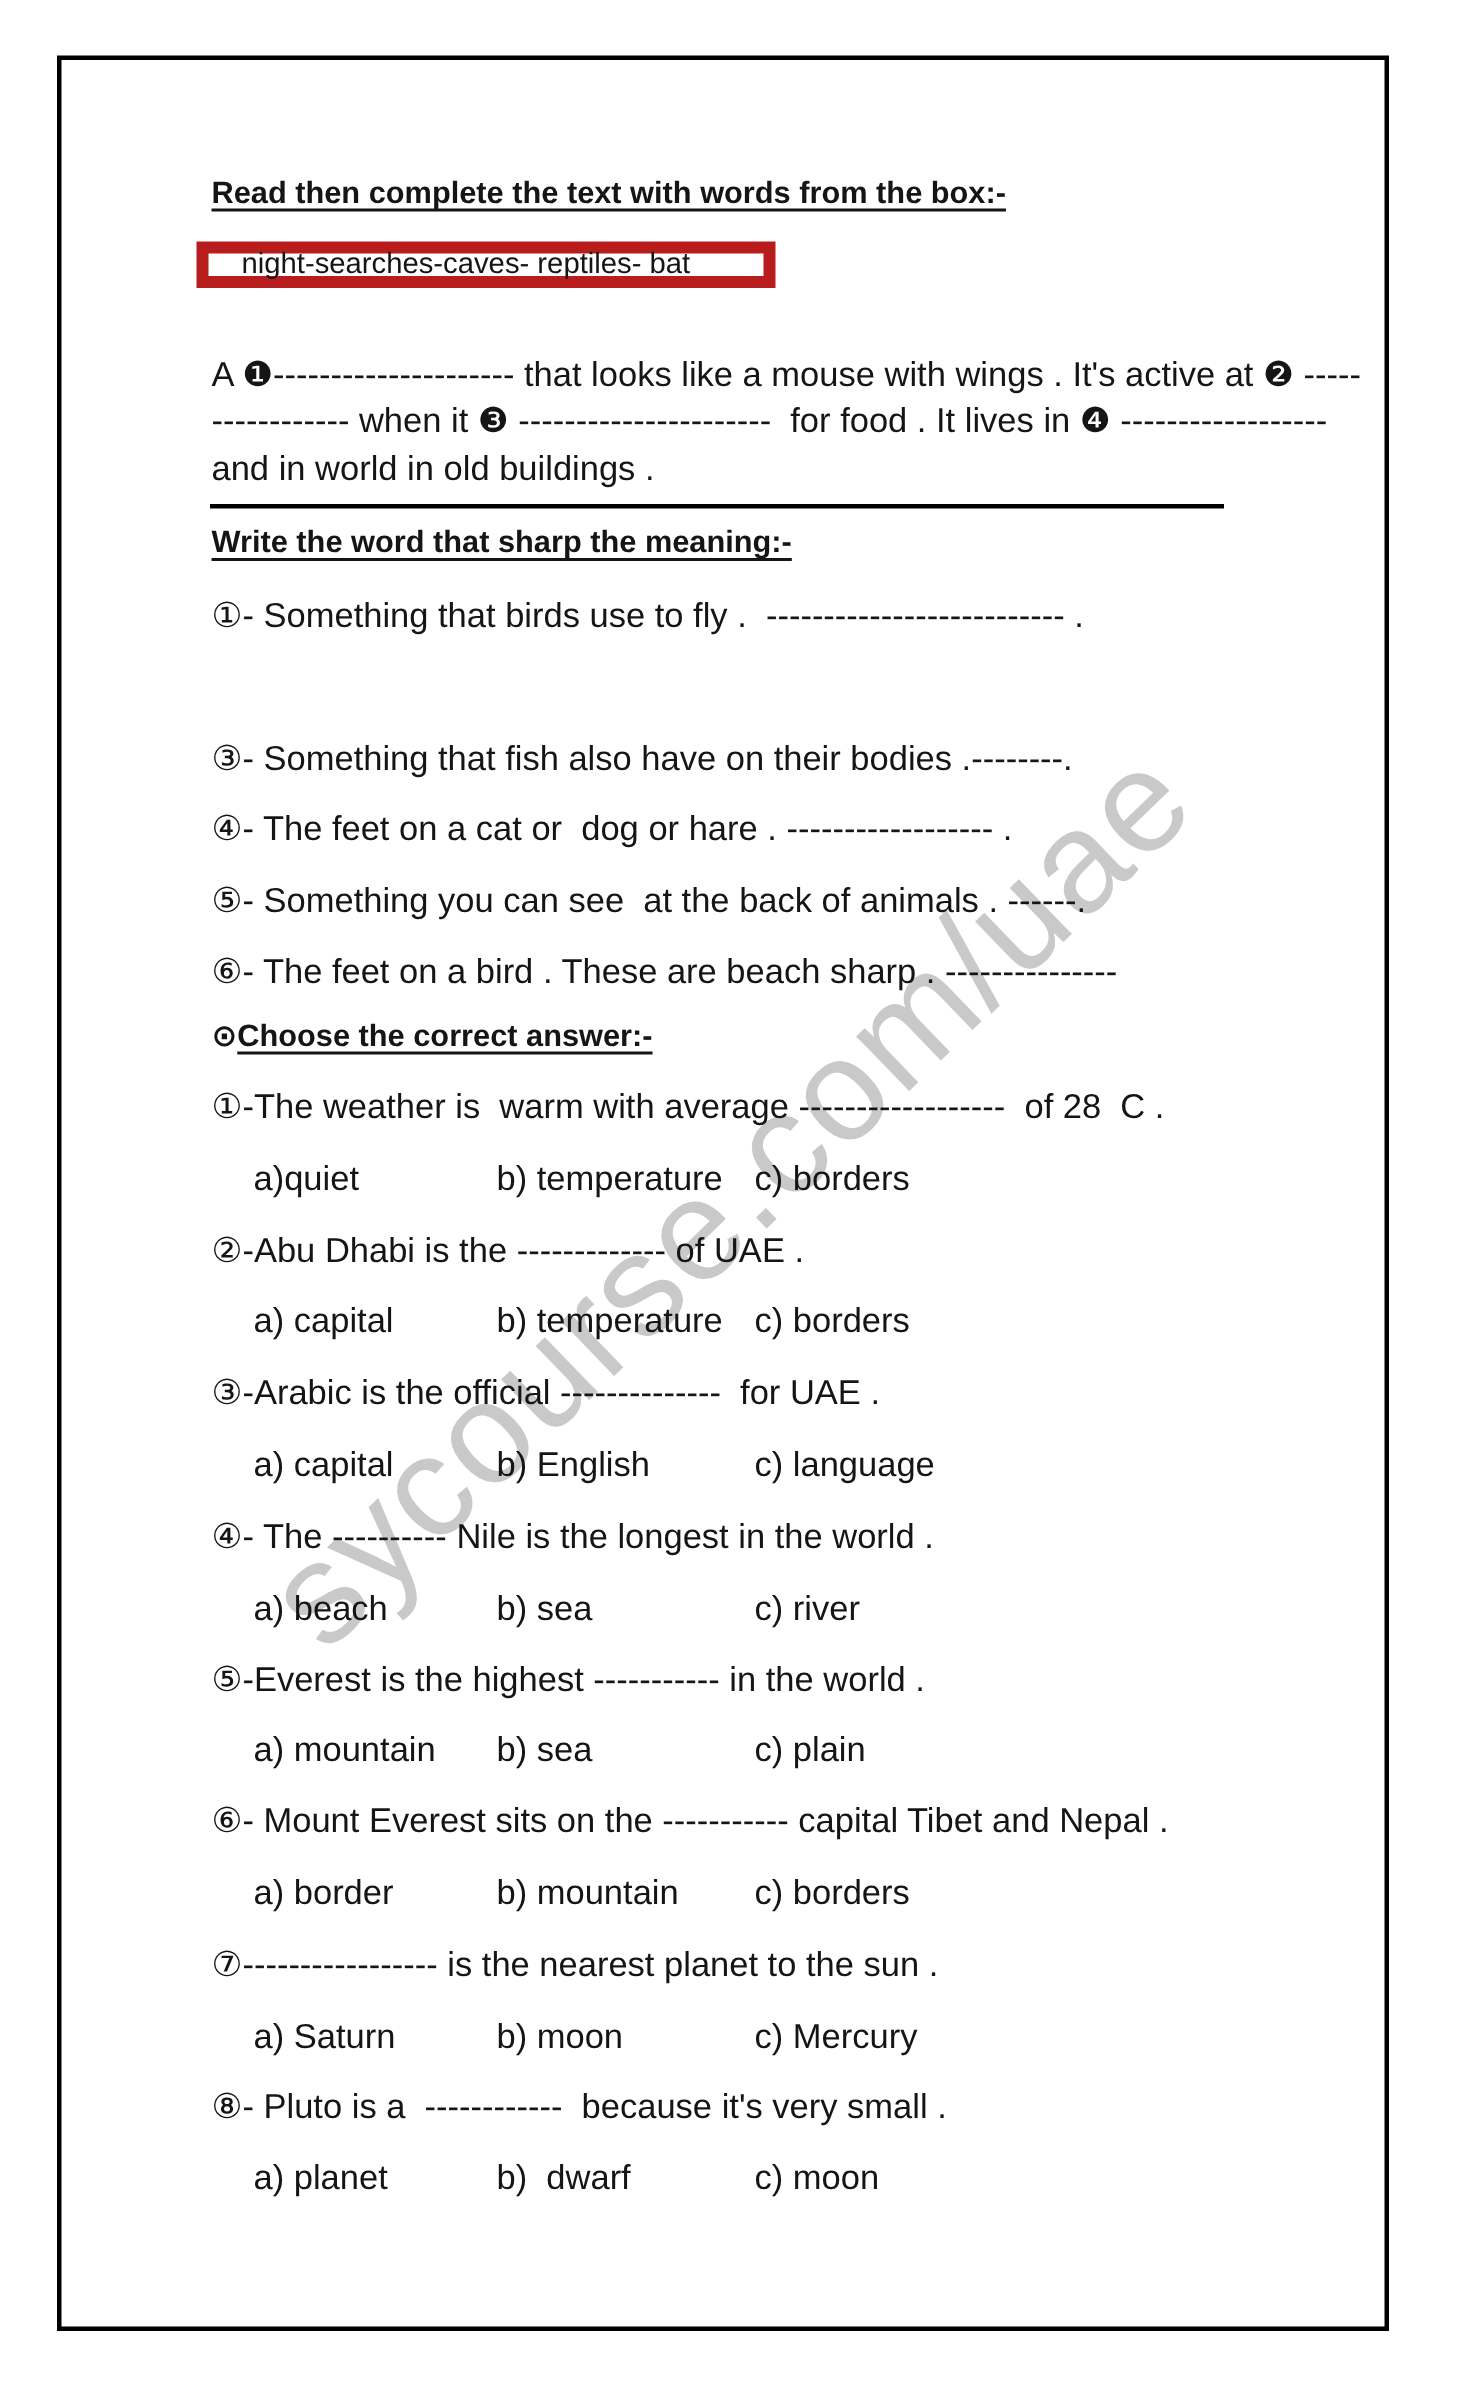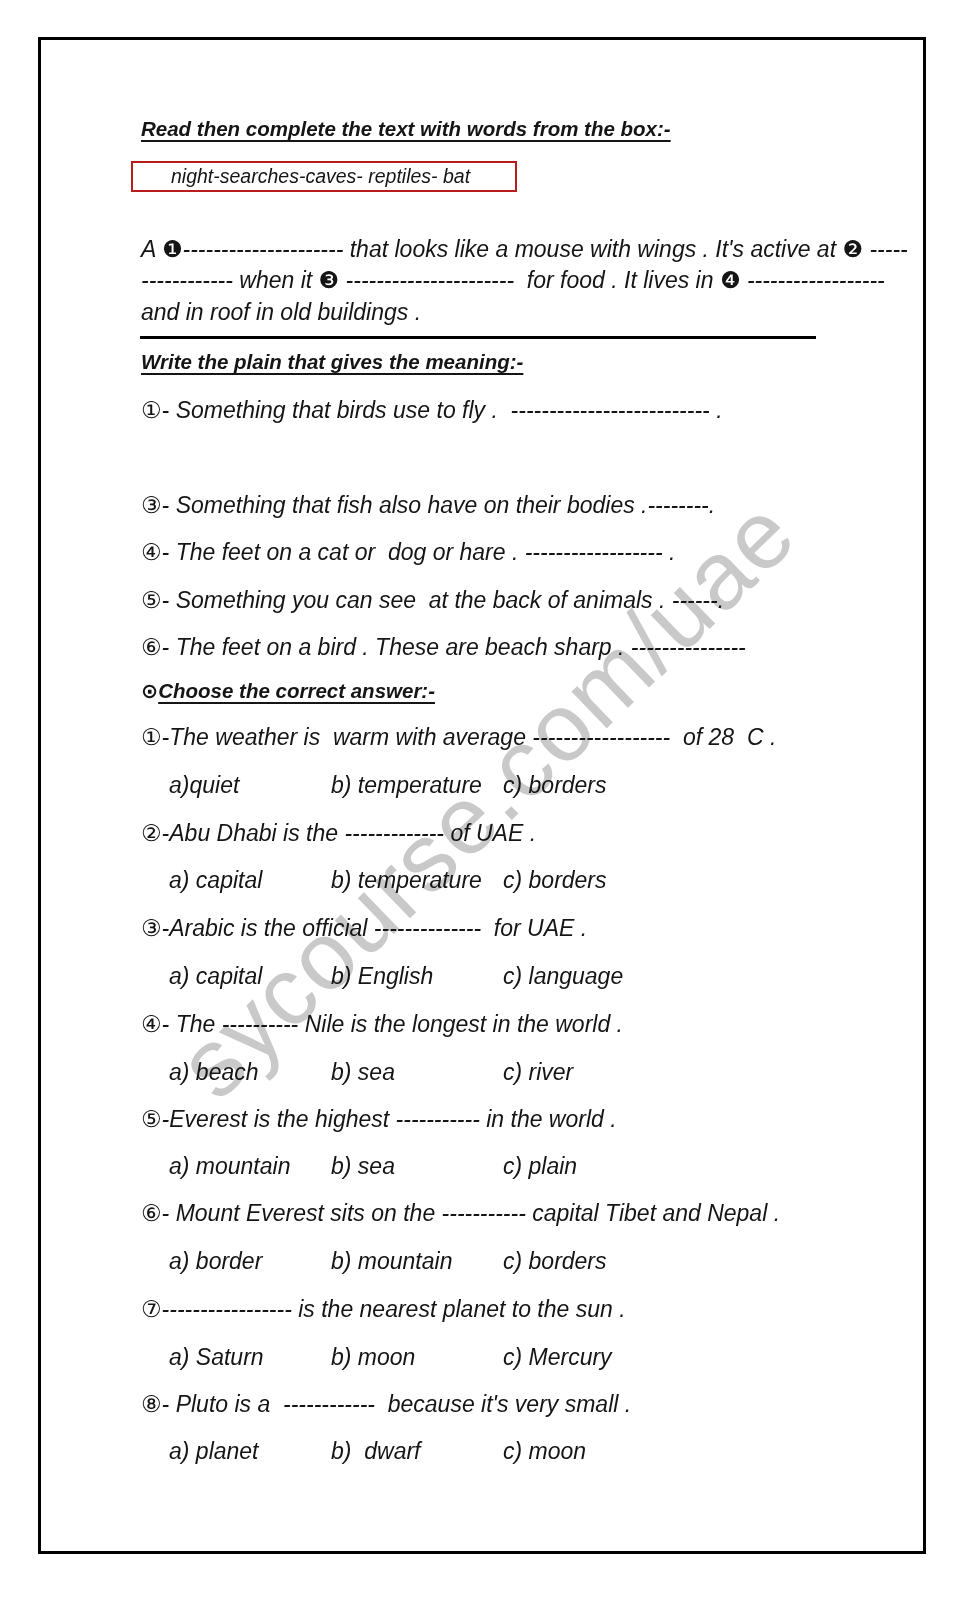--- a/index.html
+++ b/index.html
@@ -11,31 +11,31 @@
   .page-border{
     position:absolute;left:38px;top:37px;width:888px;height:1517px;
     border:3px solid #000;box-sizing:border-box;z-index:2;
   }
   .watermark{
     position:absolute;left:60px;top:742px;width:860px;height:120px;
     text-align:center;font-size:96px;font-weight:400;color:#c9c9c9;
     letter-spacing:2px;transform:rotate(-44deg);transform-origin:center;
     z-index:0;white-space:nowrap;user-select:none;
   }
-  .content{position:absolute;left:0;top:0;width:961px;height:1600px;z-index:1;font-style:italic;}
+  .content{position:absolute;left:0;top:0;width:961px;height:1600px;z-index:1;}
   .line{
     position:absolute;left:141px;white-space:pre;font-size:23px;line-height:24px;
   }
   .sec-title{font-weight:bold;font-size:20.5px;}
   .u{text-decoration:underline;text-decoration-thickness:2px;text-underline-offset:4px;}
   .bullet{font-weight:bold;}
   .word-box{
     position:absolute;left:131px;top:161px;width:386px;height:31px;
-    border:2px solid #b91c1c;box-sizing:border-box;
-    display:flex;align-items:center;padding-left:38px;
+    border:8px solid #b91c1c;box-sizing:border-box;
+    display:flex;align-items:center;padding-left:22px;
     font-size:19.5px;white-space:pre;
   }
   .divider{position:absolute;left:140px;top:336px;width:676px;height:3px;background:#000;}
   .opts{display:flex;margin-left:28px;}
   .opt-a{display:inline-block;width:162px;white-space:pre;}
   .opt-b{display:inline-block;width:172px;white-space:pre;}
   .opt-c{display:inline-block;white-space:pre;}
 </style>
 </head>
 <body>
@@ -45,25 +45,25 @@
 <div class="watermark">sycourse.com/uae</div>
 
 <div class="content">
 
   <div class="line sec-title" style="top:117px"><span class="u">Read then complete the text with words from the box:-</span></div>
 
   <div class="word-box"><span>night-searches-caves- reptiles- bat</span></div>
 
   <div class="line" style="top:237px">A ❶--------------------- that looks like a mouse with wings . It's active at ❷ -----</div>
   <div class="line" style="top:268px">------------ when it ❸ ----------------------  for food . It lives in ❹ ------------------</div>
-  <div class="line" style="top:300px">and in roof in old buildings .</div>
+  <div class="line" style="top:300px">and in world in old buildings .</div>
 
   <div class="divider"></div>
 
-  <div class="line sec-title" style="top:350px"><span class="u">Write the plain that gives the meaning:-</span></div>
+  <div class="line sec-title" style="top:350px"><span class="u">Write the word that sharp the meaning:-</span></div>
 
   <div class="line" style="top:398px">①- Something that birds use to fly .  -------------------------- .</div>
   <div class="line" style="top:493px">③- Something that fish also have on their bodies .--------.</div>
   <div class="line" style="top:540px">④- The feet on a cat or  dog or hare . ------------------ .</div>
   <div class="line" style="top:588px">⑤- Something you can see  at the back of animals . ------.</div>
   <div class="line" style="top:635px">⑥- The feet on a bird . These are beach sharp . ---------------</div>
 
   <div class="line sec-title" style="top:679px"><span class="bullet">⊙</span><span class="u">Choose the correct answer:-</span></div>
 
   <div class="line" style="top:725px">①-The weather is  warm with average ------------------  of 28  C .</div>

